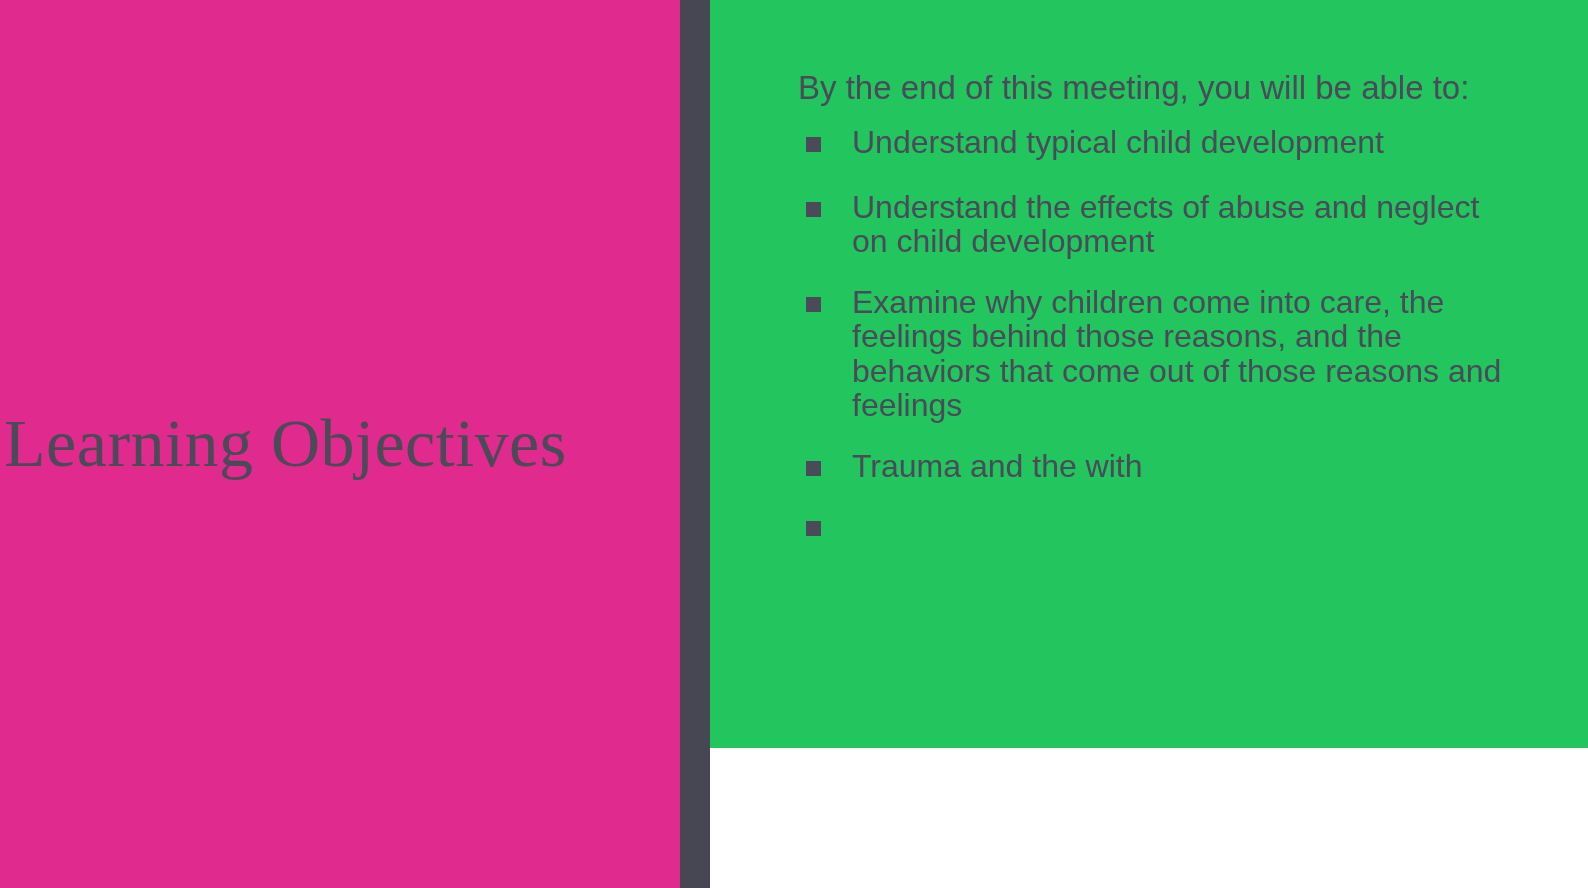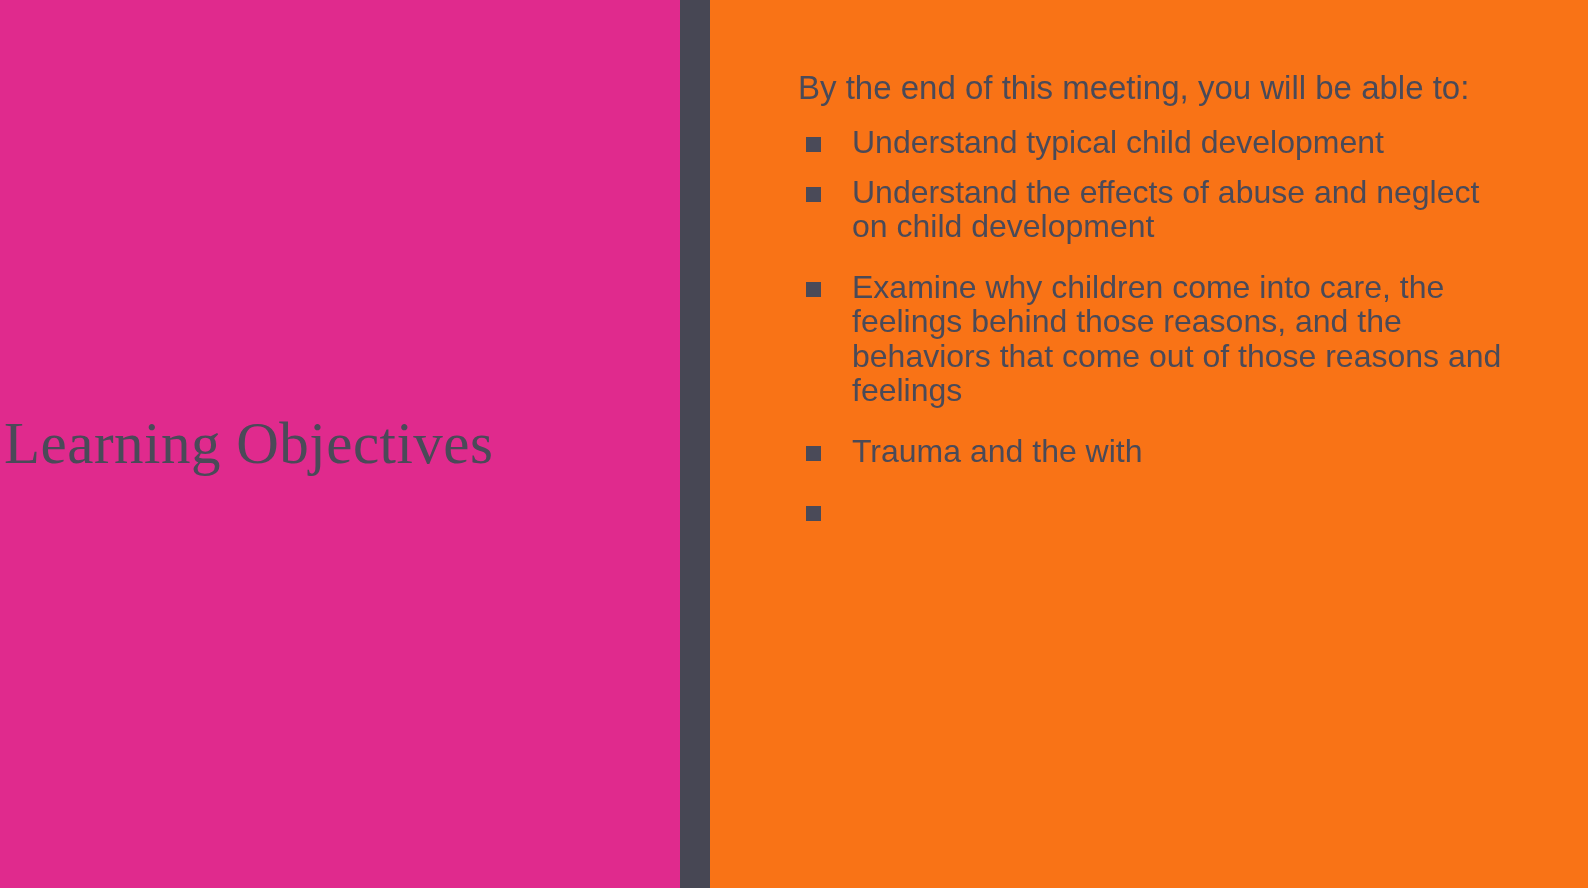--- a/index.html
+++ b/index.html
@@ -26,37 +26,37 @@
     width: 680px;
     height: 888px;
     background: #e02a8d;
     flex: 0 0 680px;
     display: flex;
     align-items: center;
     justify-content: flex-start;
   }
   .title-text {
     font-family: "Liberation Serif", serif;
-    font-size: 59px;
+    font-size: 68px;
     line-height: 1.05;
     color: #4a4a58;
     padding-left: 4px;
     letter-spacing: 0.5px;
     white-space: nowrap;
   }
   .divider {
     flex: 0 0 30px;
     width: 30px;
     height: 888px;
     background: #474754;
   }
   .content-panel {
     flex: 1 1 auto;
-    height: 888px;
-    background: #f97316;
+    height: 748px;
+    background: #22c55e;
     padding: 70px 70px 0 80px;
     box-sizing: border-box;
   }
   .intro {
     font-size: 33px;
     line-height: 1.12;
     color: #4a4a58;
     margin: 0 0 18px 8px;
     max-width: 720px;
   }
@@ -77,21 +77,21 @@
   ul.bullets li .marker {
     position: absolute;
     left: 16px;
     top: 12px;
     width: 15px;
     height: 15px;
     background: #4a4a58;
     display: block;
   }
   ul.bullets li.tight {
-    margin-bottom: 15px;
+    margin-bottom: 30px;
   }
 </style>
 </head>
 <body>
 
 <div class="slide">
 
   <div class="title-panel">
     <div class="title-text">Learning Objectives</div>
   </div>

